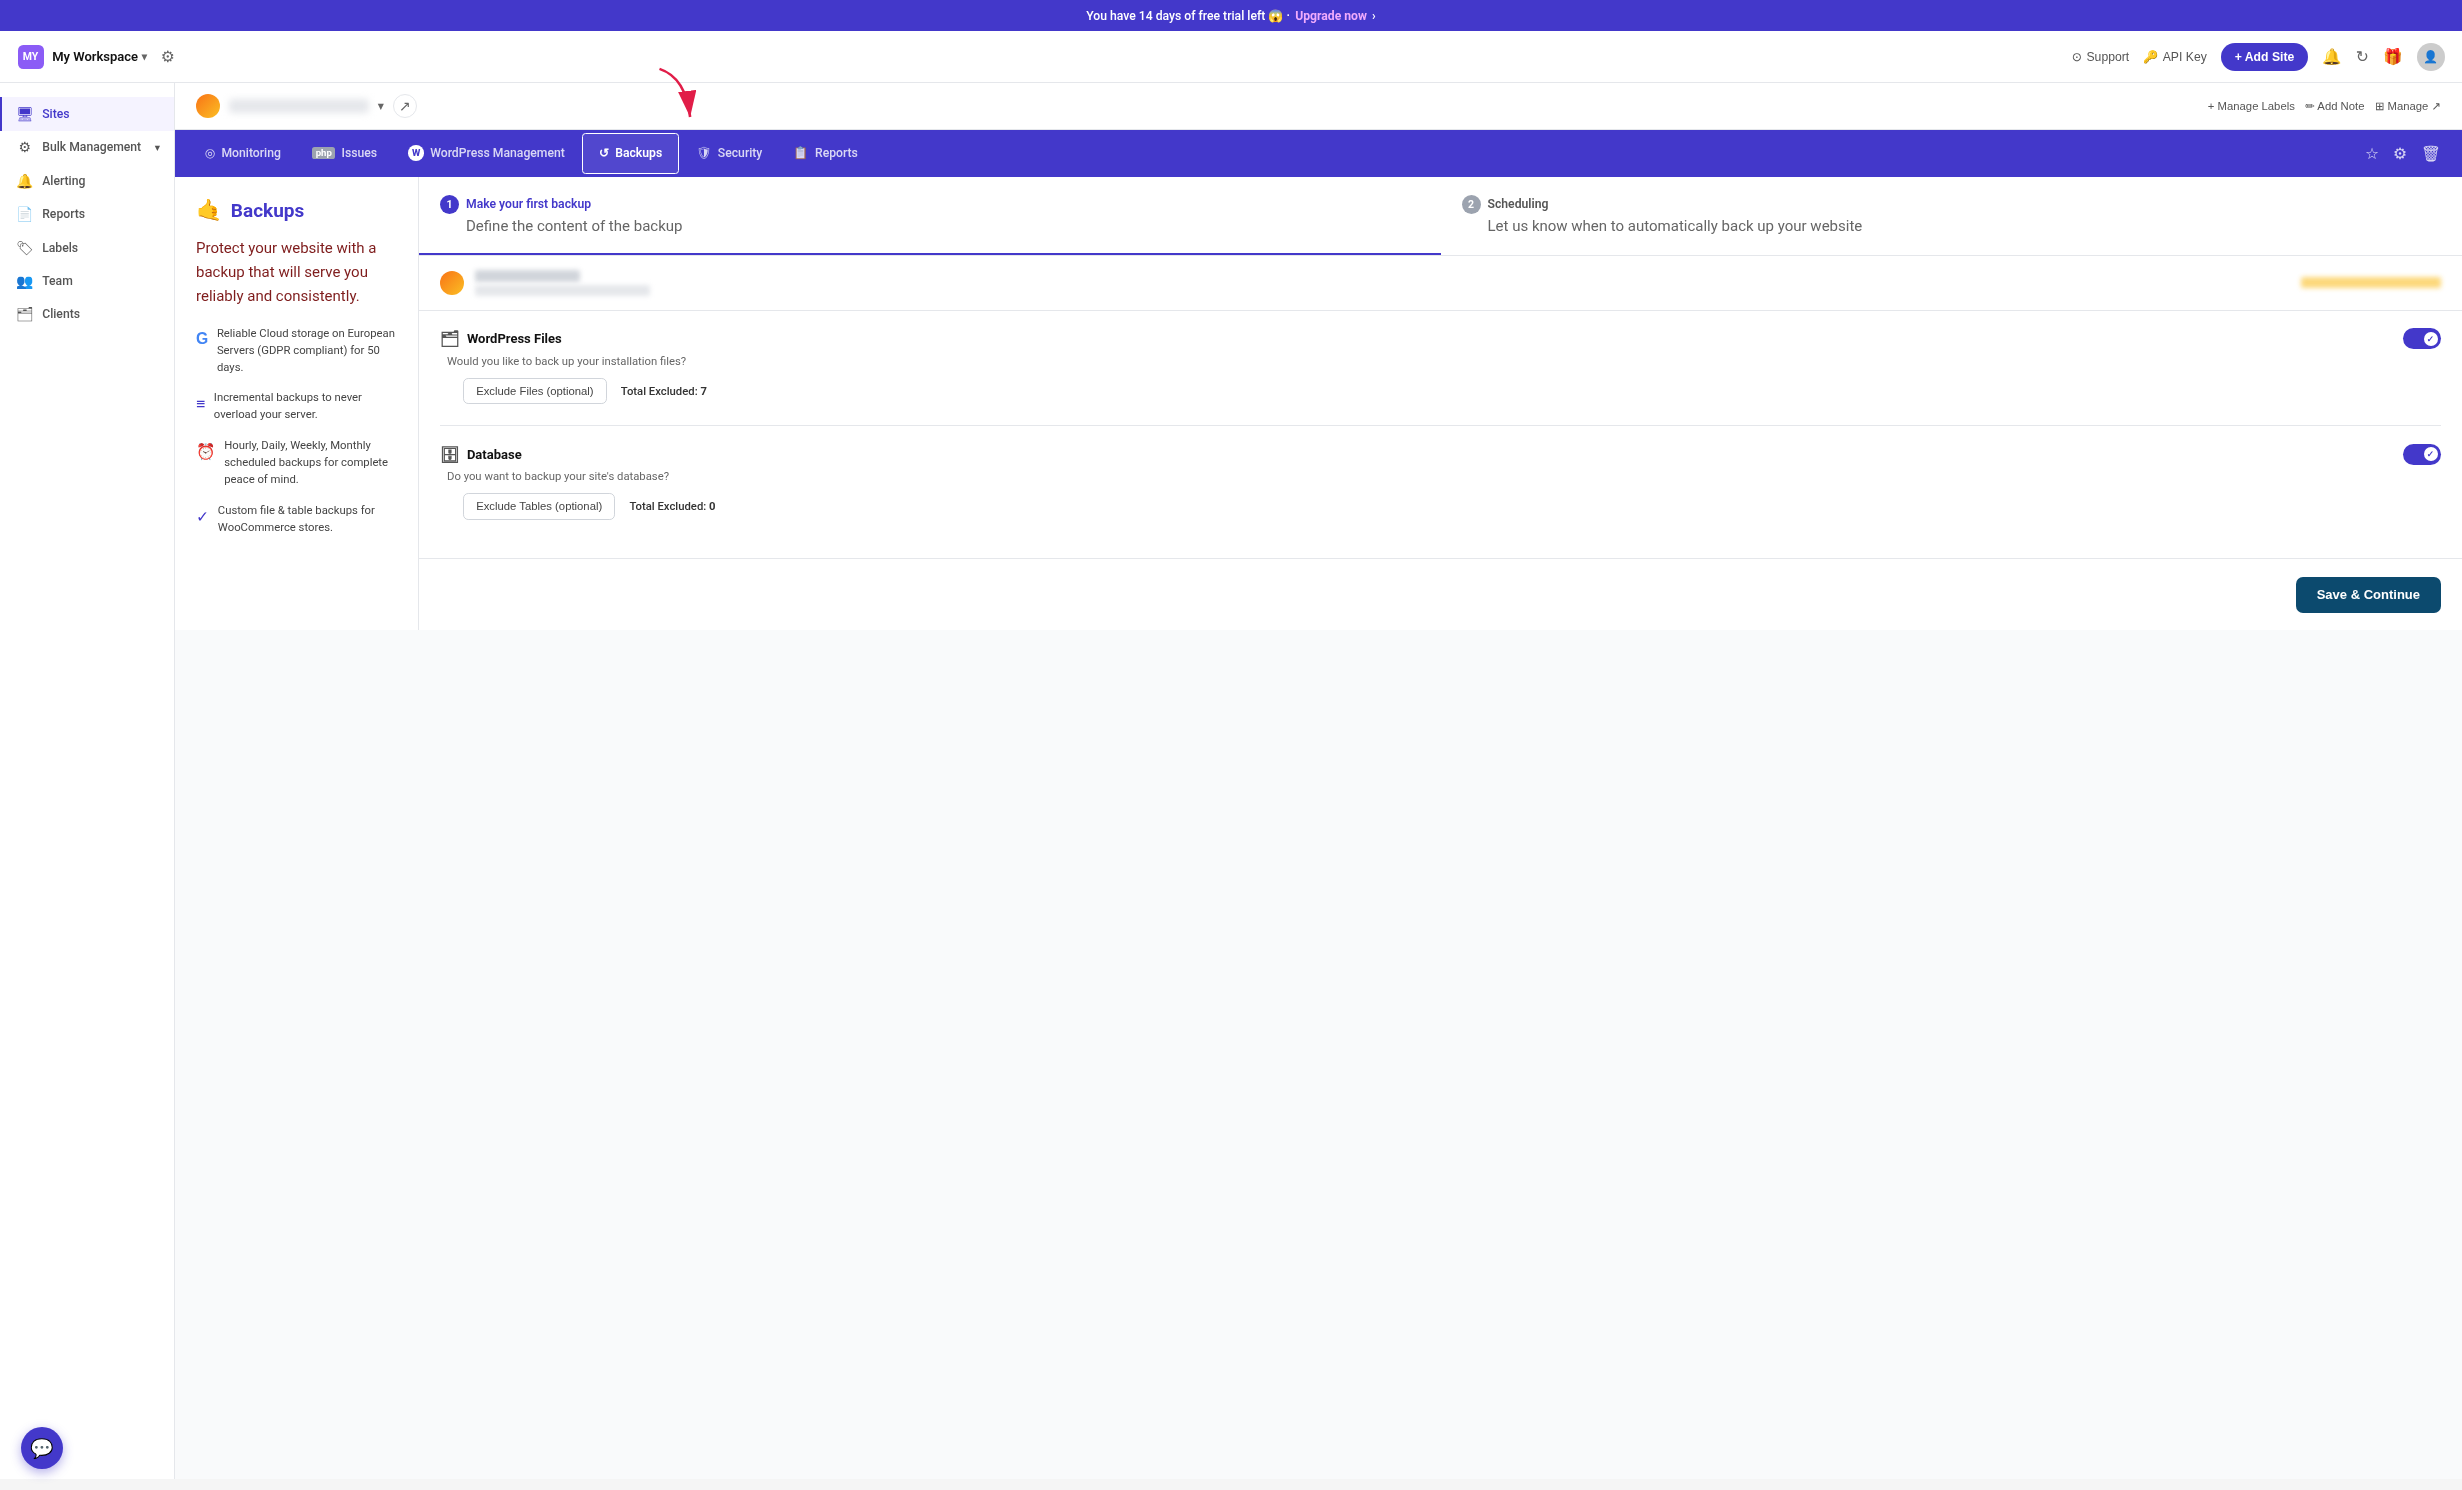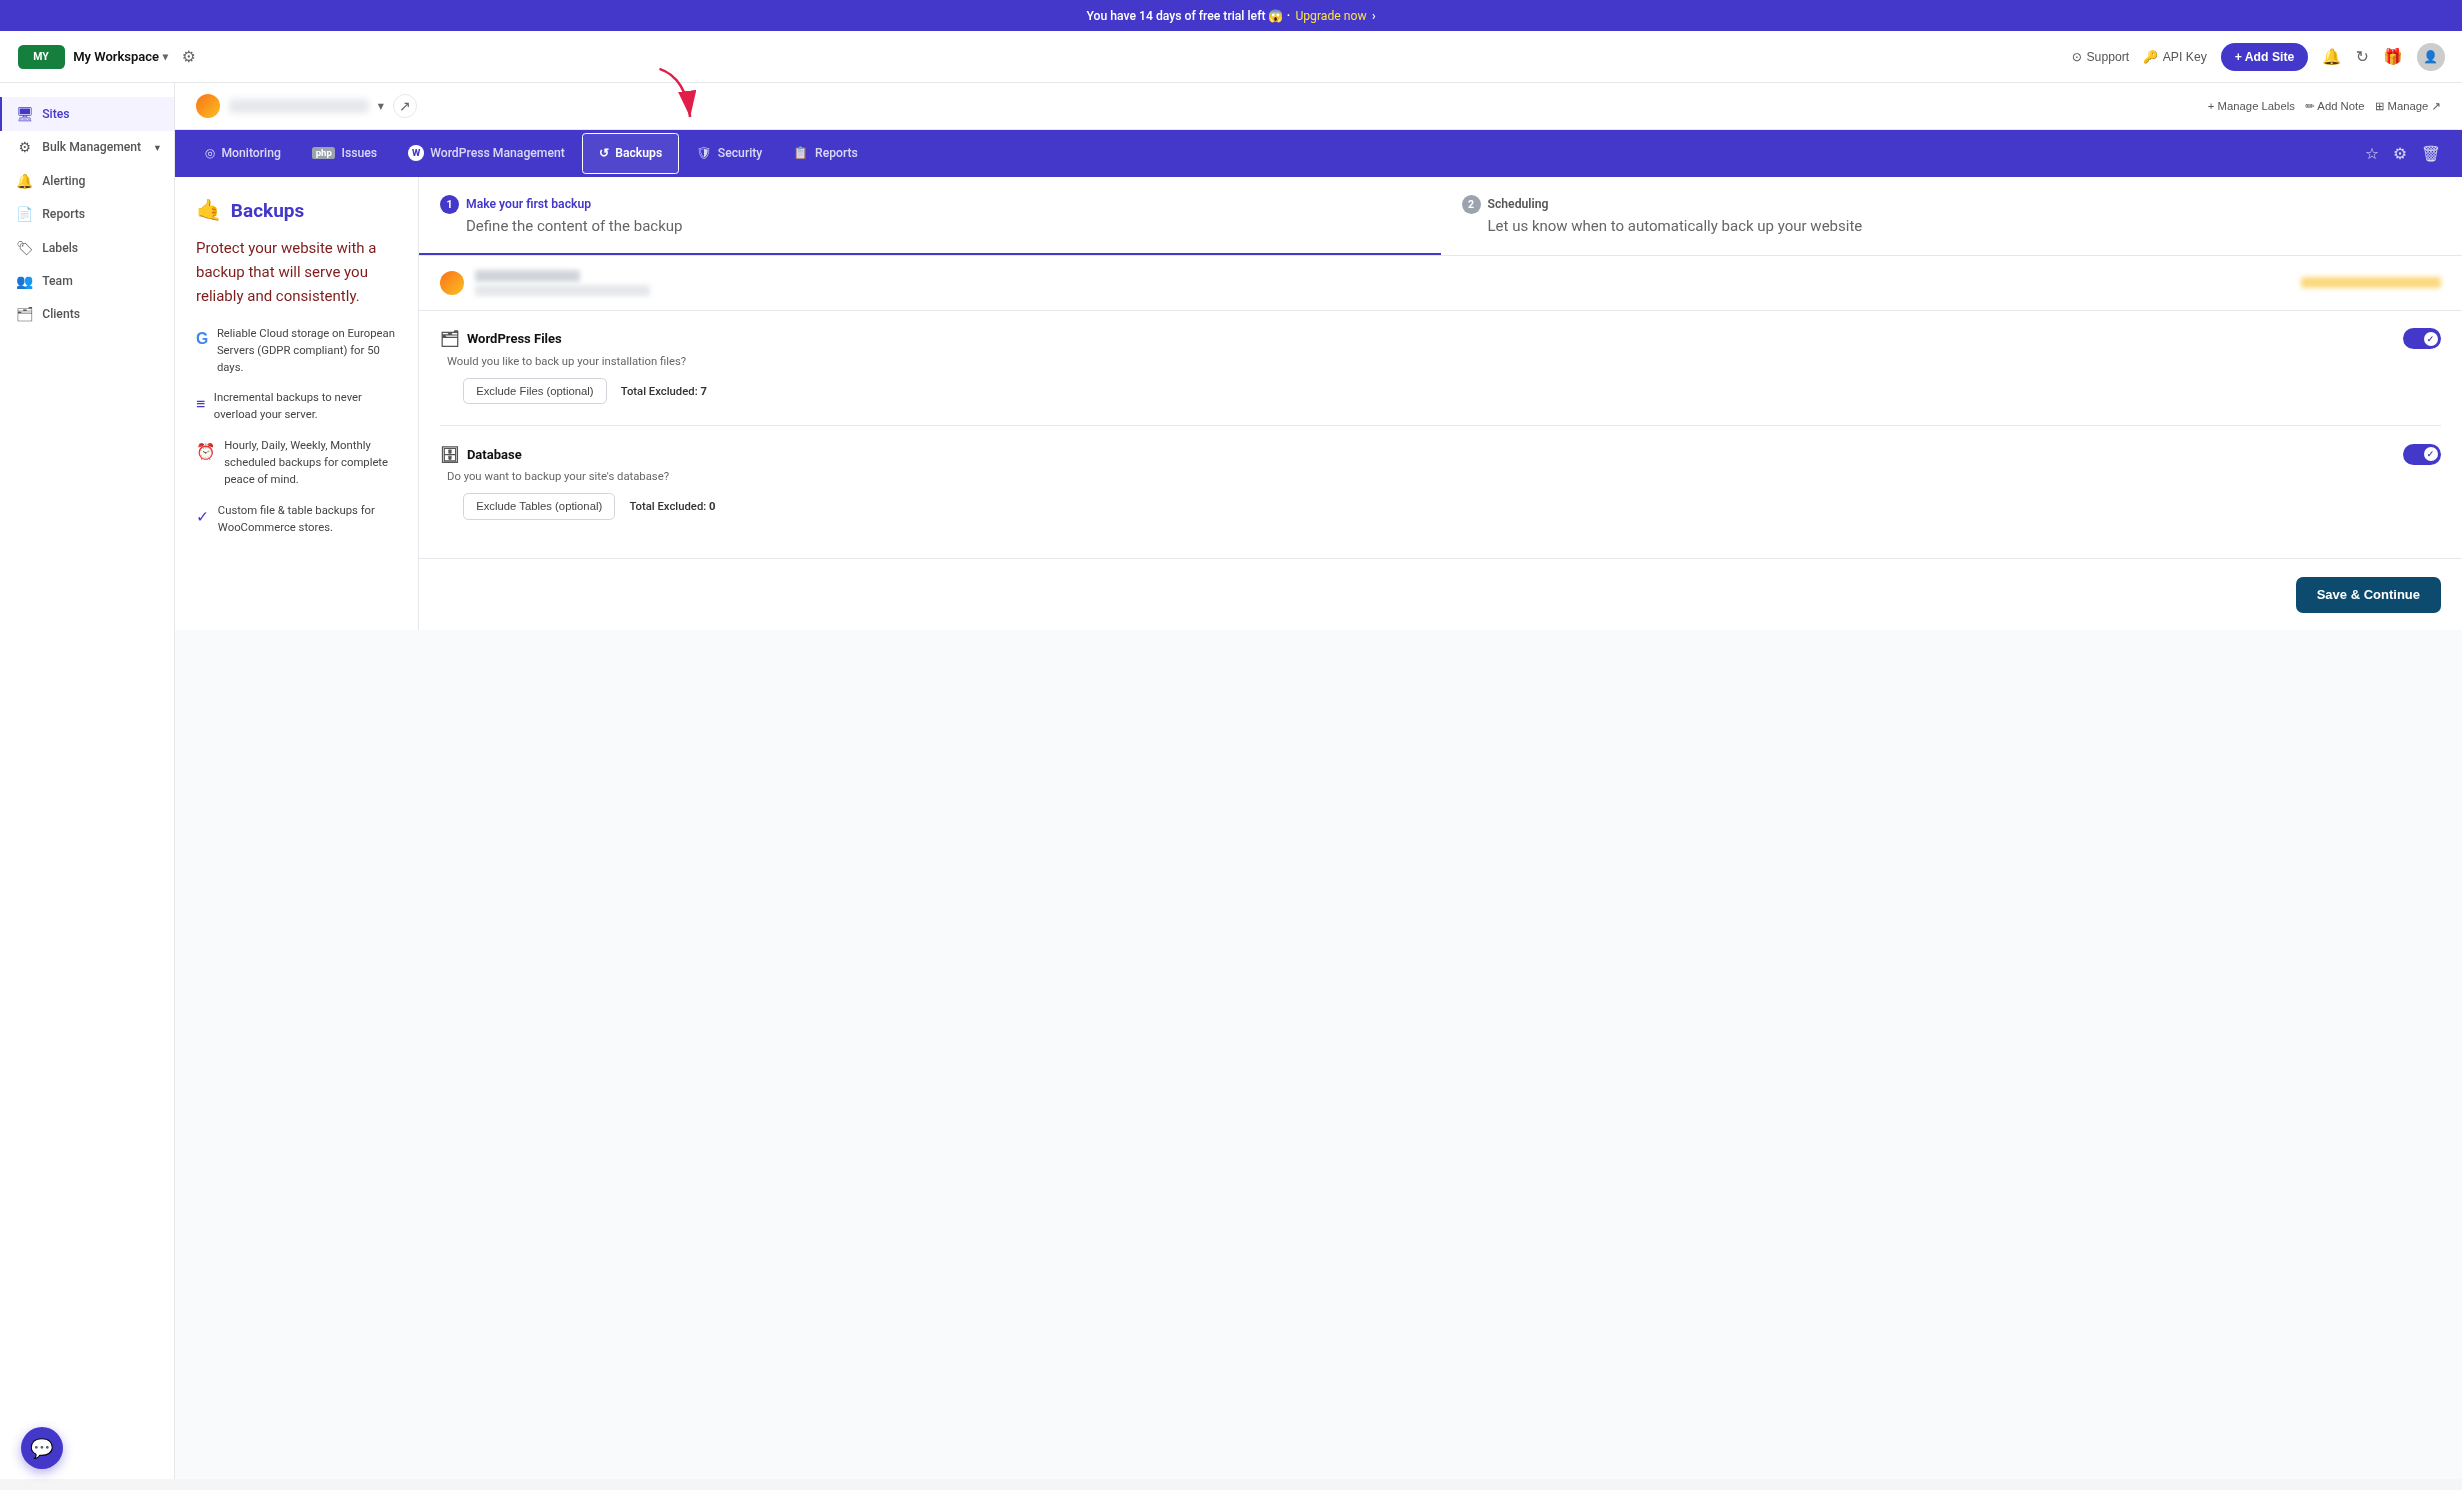--- a/index.html
+++ b/index.html
@@ -11,39 +11,39 @@
       color: white;
       text-align: center;
       padding: 8.7px 17.5px;
       font-size: 12.2px;
       font-weight: 500;
       display: flex;
       align-items: center;
       justify-content: center;
       gap: 5.2px;
     }
-    .top-banner a { color: #fde047; font-weight: 400; text-decoration: none; }
+    .top-banner a { color: #f0abfc; font-weight: 700; text-decoration: none; }
 
     
     .header {
       background: white;
       border-bottom: 0.9px solid #e5e7eb;
       padding: 0 17.5px;
       height: 52px;
       display: flex;
       align-items: center;
       justify-content: space-between;
     }
     .header-left { display: flex; align-items: center; gap: 8.7px; }
     .workspace-badge {
-      background: #15803d;
+      background: #8b5cf6;
       color: white;
       font-weight: 700;
       font-size: 10.5px;
-      width: 47px;
+      width: 26px;
       height: 24.4px;
       border-radius: 5.2px;
       display: flex;
       align-items: center;
       justify-content: center;
     }
     .workspace-name { font-weight: 600; font-size: 13px; color: #111; display: flex; align-items: center; gap: 3.5px; cursor: pointer; }
     .workspace-name .chevron { color: #666; font-size: 10.5px; }
     .gear-icon-header { color: #666; font-size: 15.7px; cursor: pointer; margin-left: 5.2px; }
     .header-right { display: flex; align-items: center; gap: 14px; }

